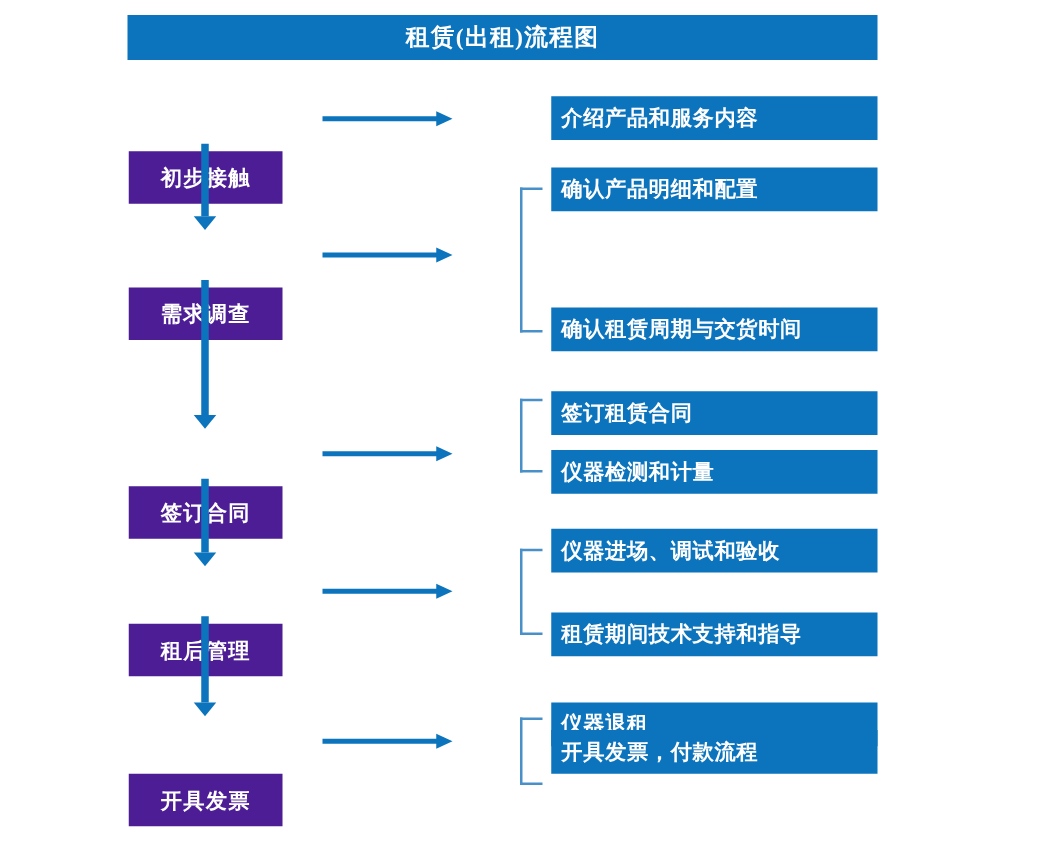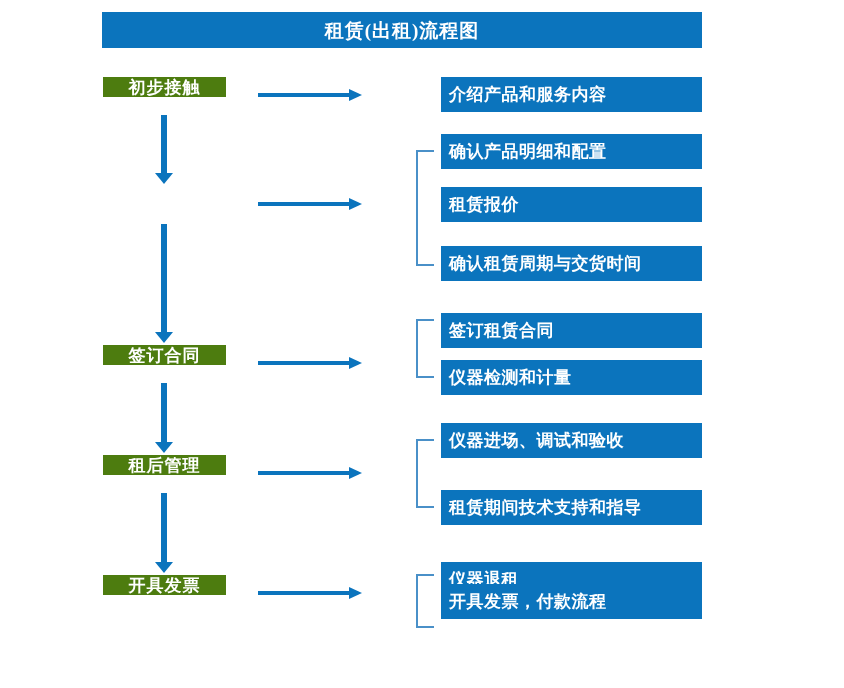--- a/index.html
+++ b/index.html
@@ -39,25 +39,26 @@
     font-size: 19px;
     font-weight: bold;
     letter-spacing: 1px;
     line-height: 1;
   }
 
   
   .stage-box {
     position: absolute;
     width: 123px;
-    height: 20px;
-    background: #4d7c0f;
+    height: 42px;
+    background: #4c1d95;
     display: flex;
     align-items: center;
     justify-content: center;
+    margin-top: 44px;
   }
   .stage-box .stage-label {
     color: #ffffff;
     font-size: 17px;
     font-weight: bold;
     letter-spacing: 1px;
     line-height: 1;
   }
 
   
@@ -142,20 +143,23 @@
 
 <div id="canvas">
 
   <div class="title-bar">
     <span class="title-text">租赁(出租)流程图</span>
   </div>
 
   <div class="stage-box" style="left:103px; top:77px;">
     <span class="stage-label">初步接触</span>
   </div>
+  <div class="stage-box" style="left:103px; top:186px;">
+    <span class="stage-label">需求调查</span>
+  </div>
   <div class="stage-box" style="left:103px; top:345px;">
     <span class="stage-label">签订合同</span>
   </div>
   <div class="stage-box" style="left:103px; top:455px;">
     <span class="stage-label">租后管理</span>
   </div>
   <div class="stage-box" style="left:103px; top:575px;">
     <span class="stage-label">开具发票</span>
   </div>
 
@@ -201,23 +205,20 @@
   <div class="bracket" style="left:416px; top:319px; height:59px;"></div>
   <div class="bracket" style="left:416px; top:439px; height:69px;"></div>
   <div class="bracket" style="left:416px; top:574px; height:54px;"></div>
 
   <div class="detail-box" style="top:77px;">
     <span class="detail-label">介绍产品和服务内容</span>
   </div>
   <div class="detail-box" style="top:134px;">
     <span class="detail-label">确认产品明细和配置</span>
   </div>
-  <div class="detail-box" style="top:187px;">
-    <span class="detail-label">租赁报价</span>
-  </div>
   <div class="detail-box" style="top:246px;">
     <span class="detail-label">确认租赁周期与交货时间</span>
   </div>
   <div class="detail-box" style="top:313px;">
     <span class="detail-label">签订租赁合同</span>
   </div>
   <div class="detail-box" style="top:360px;">
     <span class="detail-label">仪器检测和计量</span>
   </div>
   <div class="detail-box" style="top:423px;">

